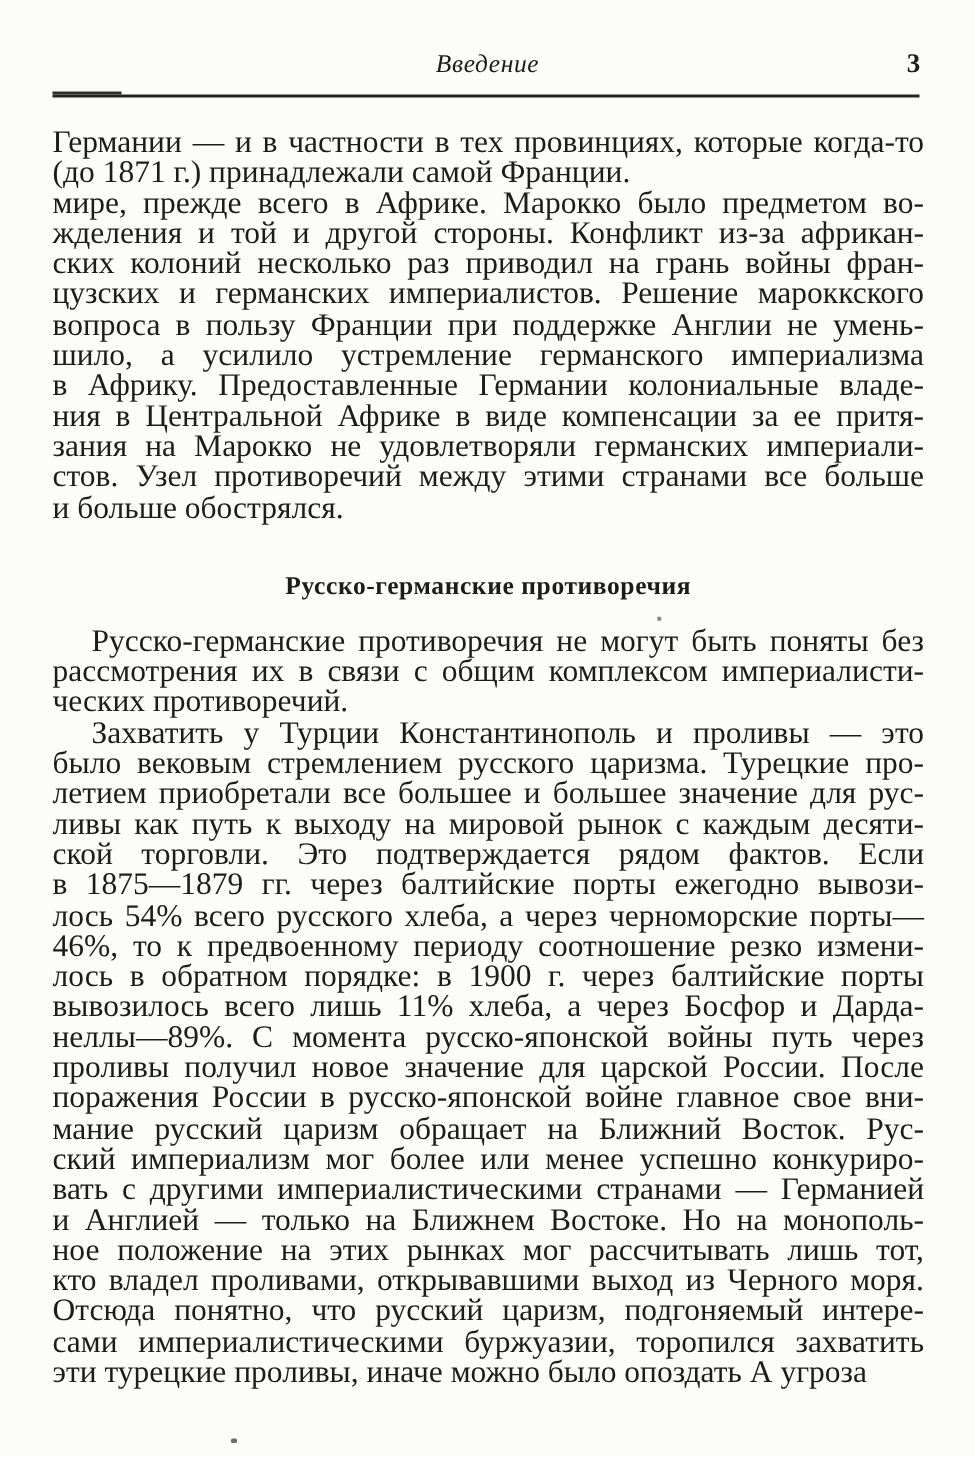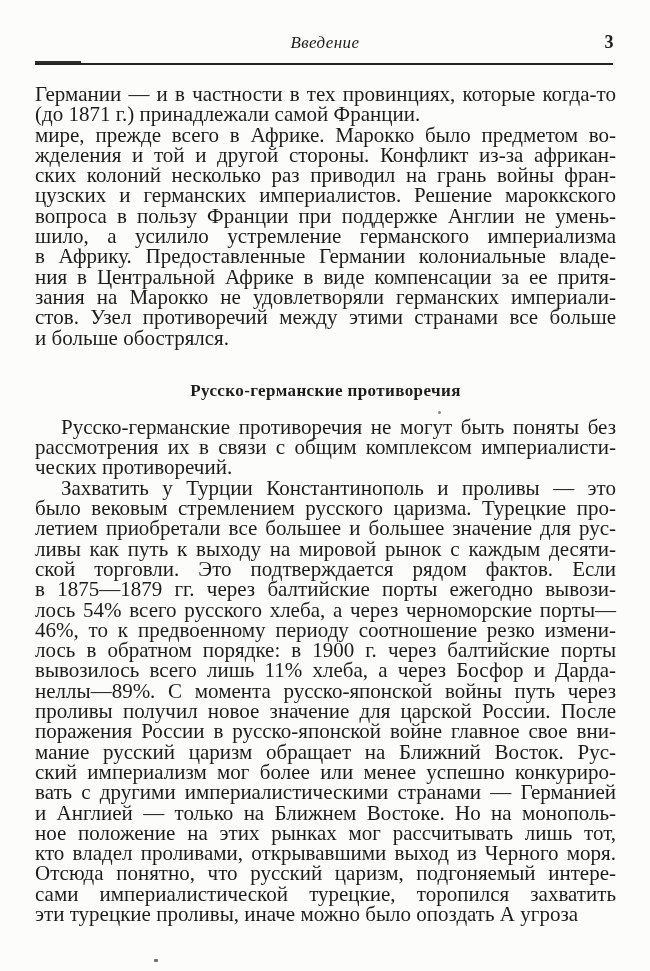--- a/index.html
+++ b/index.html
@@ -154,19 +154,19 @@
         <div class="line">неллы—89%. С момента русско-японской войны путь через</div>
         <div class="line">проливы получил новое значение для царской России. После</div>
         <div class="line">поражения России в русско-японской войне главное свое вни-</div>
         <div class="line">мание русский царизм обращает на Ближний Восток. Рус-</div>
         <div class="line">ский империализм мог более или менее успешно конкуриро-</div>
         <div class="line">вать с другими империалистическими странами — Германией</div>
         <div class="line">и Англией — только на Ближнем Востоке. Но на монополь-</div>
         <div class="line">ное положение на этих рынках мог рассчитывать лишь тот,</div>
         <div class="line">кто владел проливами, открывавшими выход из Черного моря.</div>
         <div class="line">Отсюда понятно, что русский царизм, подгоняемый интере-</div>
-        <div class="line">сами империалистической турецкие, торопился захватить</div>
+        <div class="line">сами империалистическими буржуазии, торопился захватить</div>
         <div class="line last">эти турецкие проливы, иначе можно было опоздать А угроза</div>
       </div>
     </div>
   <div class="dot-artifact"></div>
   <div class="speck-artifact"></div>
 </div>
 
 </body></html>

